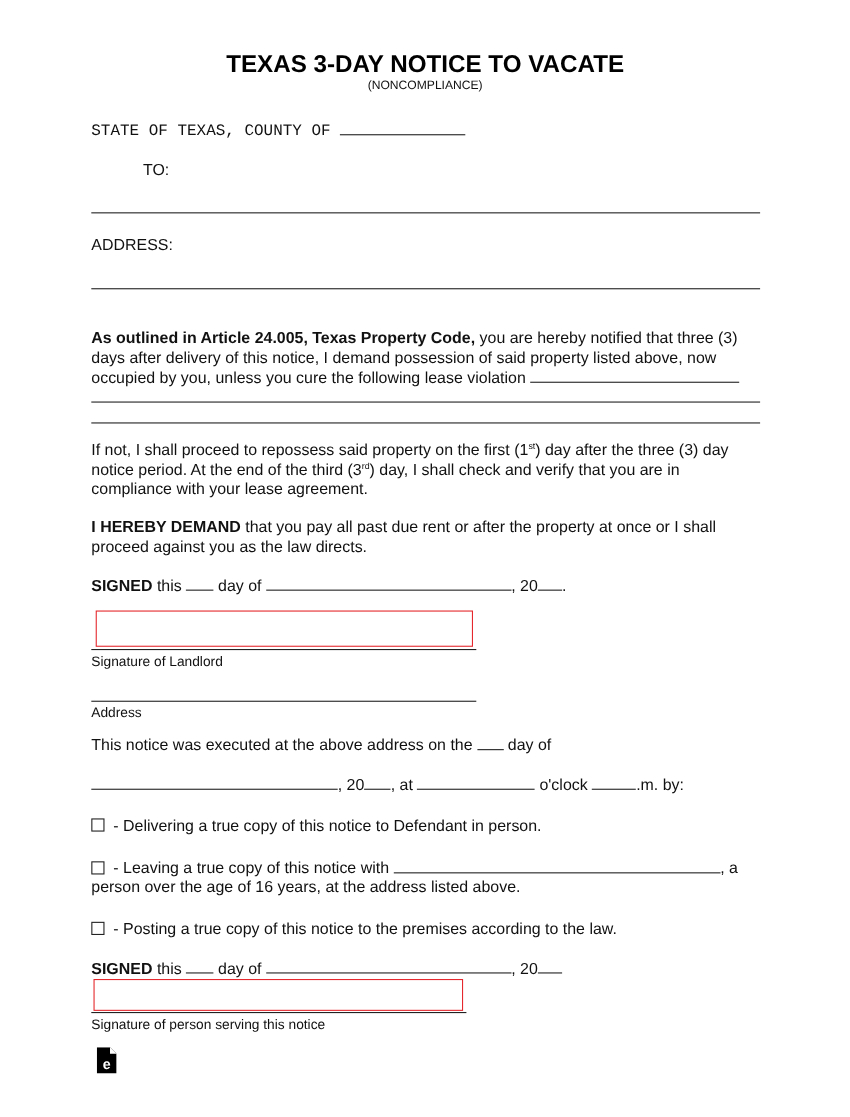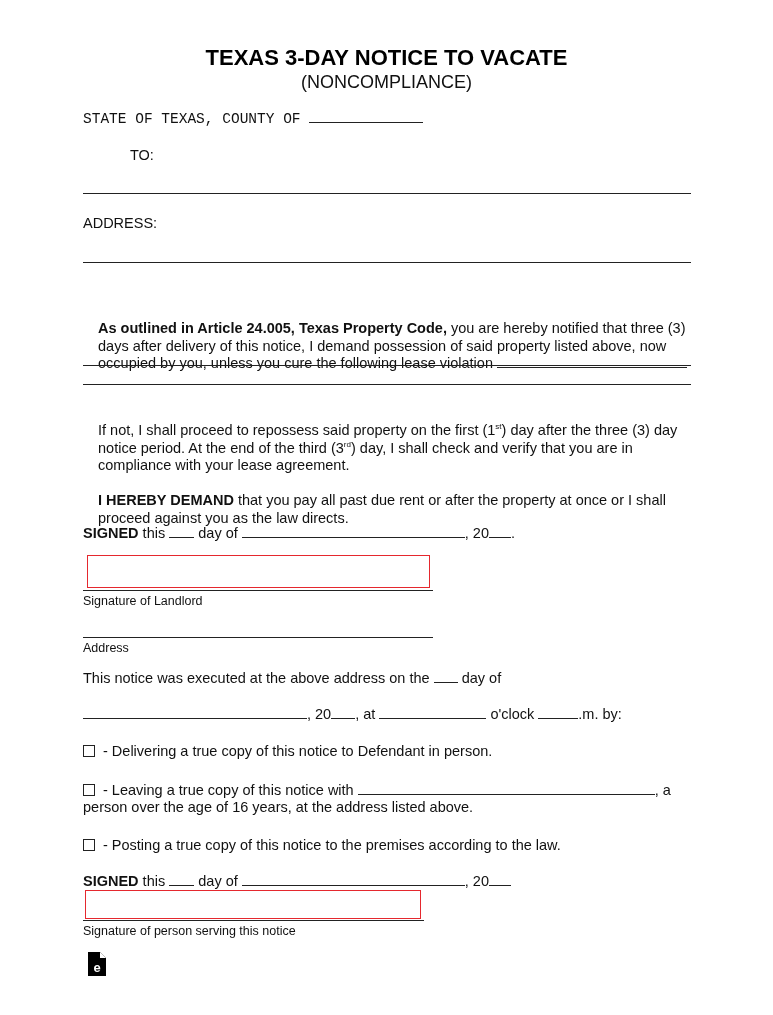--- a/index.html
+++ b/index.html
@@ -1,23 +1,23 @@
 <!DOCTYPE html>
 <html><head>
 <meta charset="utf-8">
 <style>
   html, body { margin:0; padding:0; background:#ffffff; }
   body { width:773px; height:1015px; position:relative; overflow:hidden;
          font-family:"Liberation Sans", sans-serif; color:#111; font-size:14.5px; }
   .abs { position:absolute; }
   .title { left:0; width:773px; top:45px; text-align:center; font-weight:bold; font-size:22px; color:#000000; }
-  .subtitle { left:0; width:773px; top:72px; text-align:center; font-size:18px; }
+  .subtitle { left:0; width:773px; top:72px; text-align:center; font-size:11px; }
   .line { position:absolute; height:0; border-top:1.3px solid #222; }
   .txt { position:absolute; left:83px; white-space:nowrap; line-height:18px; }
-  .para { position:absolute; left:98px; width:610px; line-height:17.5px;margin-top:20px; }
+  .para { position:absolute; left:83px; width:610px; line-height:17.5px; }
   .b { font-weight:bold; }
   .blank { display:inline-block; border-bottom:1px solid #222; height:12px; vertical-align:baseline; }
   .small { font-size:12.5px; }
   .sig-box { position:absolute; border:1.5px solid #e5282e; background:transparent; }
   .cb { display:inline-block; width:10px; height:10px; border:1px solid #222; margin-right:8px; vertical-align:-1px; cursor:pointer; }
   sup { font-size:8px; line-height:0; }
   .logo { position:absolute; left:88px; top:952px; width:18px; height:24px; }
 </style>
 </head>
 <body>

